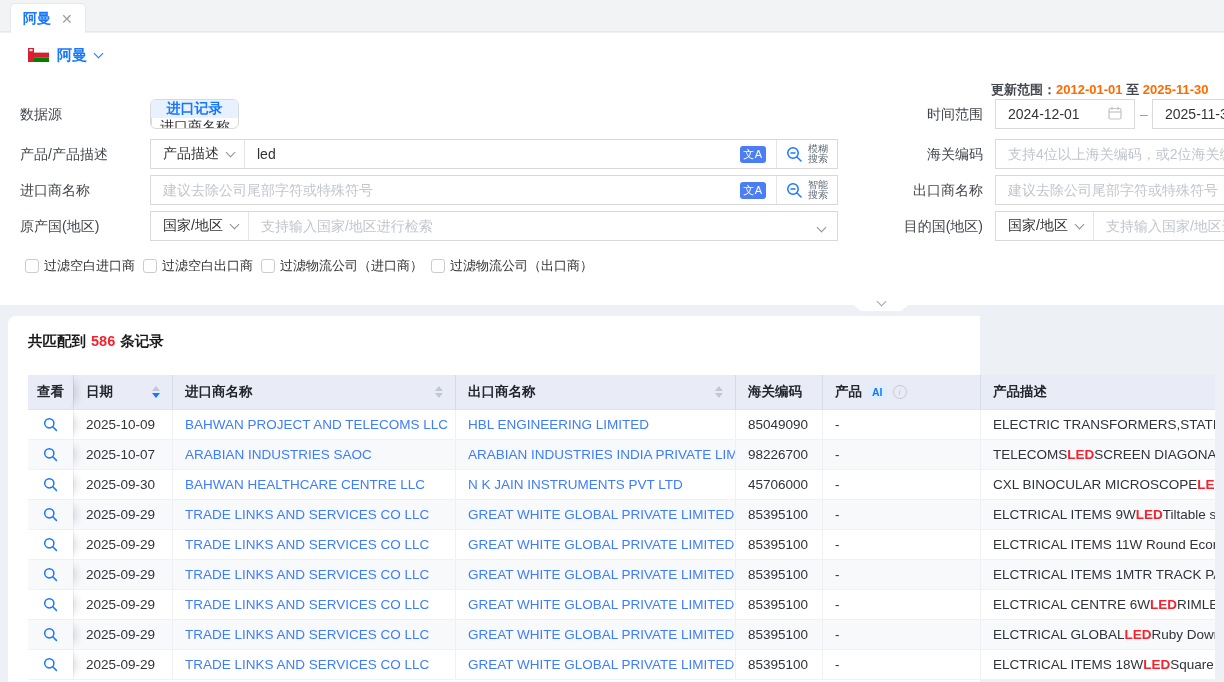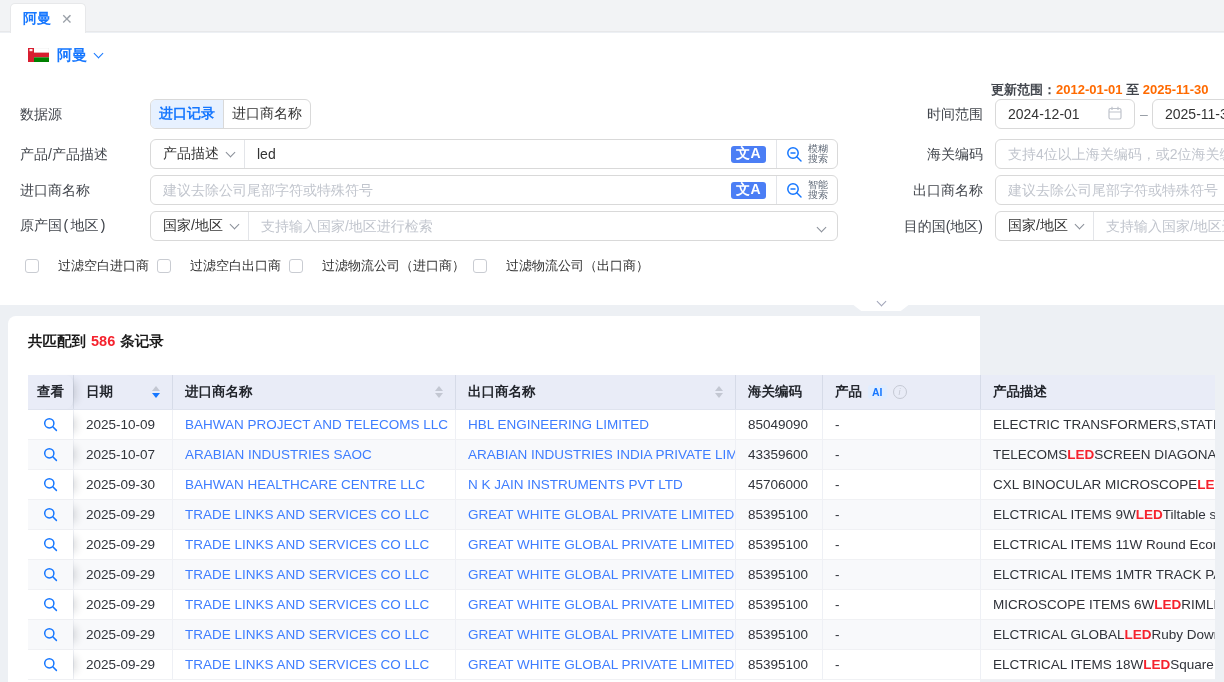--- a/index.html
+++ b/index.html
@@ -30,43 +30,43 @@
   .filter-panel { position: absolute; top: 33px; left: 0; width: 1224px; height: 272px; background: #fff; }
 
   .country-row { position: absolute; left: 28px; top: 10px; height: 24px; display: flex; align-items: center; gap: 8px; }
   .country-name { color: #1677ff; font-size: 15px; font-weight: 700; }
   .chev { display: inline-block; width: 7px; height: 7px; border-right: 1.6px solid #8a8f99; border-bottom: 1.6px solid #8a8f99; transform: rotate(45deg); margin-top: -3px; }
   .chev.blue { border-color: #1677ff; }
 
   .f-label { position: absolute; left: 20px; width: 118px; line-height: 30px; color: #42464d; font-size: 14px; }
   .f-label-r { position: absolute; left: 873px; width: 110px; text-align: right; line-height: 30px; color: #42464d; font-size: 14px; }
 
-  .ctl { position: absolute; height: 30px; border: 1px solid #d9d9d9; border-radius: 6px; background: #fff; display: flex; align-items: center; overflow: hidden; }
+  .ctl { position: absolute; height: 30px; border: 1px solid #d9d9d9; border-radius: 0; background: #fff; display: flex; align-items: center; overflow: hidden; }
   .ctl .sel { display: flex; align-items: center; gap: 8px; padding: 0 10px 0 12px; flex: 0 0 auto; color: #333; }
   .ctl .divider { width: 1px; align-self: stretch; background: #e3e5e9; flex: 0 0 auto; }
   .ctl input { flex: 1 1 auto; min-width: 0; border: none; outline: none; background: transparent; padding: 0 12px; font: inherit; color: #333; height: 100%; }
   .ctl input::placeholder { color: #c1c5cd; }
   .suffix-chev { padding: 0 12px; flex: 0 0 auto; }
 
-  .trans-icon { flex: 0 0 auto; width: 35px; height: 17px; background: #4b7ef5; border-radius: 3px; color: #fff; font-size: 14px; font-weight: 700; display: flex; align-items: center; justify-content: center; margin-right: 10px; letter-spacing: 0.5px; }
+  .trans-icon { flex: 0 0 auto; width: 26px; height: 17px; background: #4b7ef5; border-radius: 3px; color: #fff; font-size: 11px; font-weight: 400; display: flex; align-items: center; justify-content: center; margin-right: 10px; letter-spacing: 0.5px; }
   .search-suffix { flex: 0 0 auto; display: flex; align-items: center; gap: 5px; padding: 0 9px; cursor: pointer; }
   .search-suffix .stxt { font-size: 10px; line-height: 10.5px; color: #606a78; }
 
-  .segmented { position: absolute; left: 150px; height: 30px; display: flex; border: 1px solid #d9d9d9; border-radius: 6px; overflow: hidden; background: #fff; }
+  .segmented { position: absolute; left: 150px; height: 30px; display: flex; border: 1px solid #d9d9d9; border-radius: 6px; overflow: hidden; background: #fff; flex-direction: column; }
   .seg-opt { padding: 0 8px; min-width: 72px; display: flex; align-items: center; justify-content: center; font-size: 14px; color: #333; cursor: pointer; }
   .seg-opt + .seg-opt { border-left: 1px solid #d9d9d9; }
   .seg-opt.active { background: #e7f1ff; color: #1677ff; font-weight: 600; }
 
   .update-range { position: absolute; left: 991px; top: 48px; white-space: nowrap; font-size: 13px; font-weight: 700; color: #42464d; }
   .update-range .orange { color: #ff6a00; }
 
   .dash-sep { position: absolute; left: 1138px; width: 12px; text-align: center; line-height: 30px; color: #9aa0a8; }
 
   .checkbox-row { position: absolute; left: 25px; top: 224px; display: flex; gap: 6px; align-items: center; }
-  .cb-item { display: flex; align-items: center; gap: 19px; padding-right: 2px; }
+  .cb-item { display: flex; align-items: center; gap: 5px; padding-right: 2px; }
   .cb-box { width: 14px; height: 14px; border: 1px solid #c9ccd2; border-radius: 3px; background: #fff; flex: 0 0 auto; cursor: pointer; }
   .cb-label { font-size: 13px; color: #333; white-space: nowrap; }
 
   .notch { position: absolute; left: 843px; top: 264px; width: 76px; height: 14px; background: #fff; clip-path: polygon(0 0, 100% 0, 76% 100%, 24% 100%); display: flex; align-items: flex-start; justify-content: center; cursor: pointer; }
   .notch .chev { border-color: #a0a4b8; margin-top: 1px; }
 
   
   .results { position: absolute; top: 316px; left: 8px; width: 972px; bottom: 0; background: #fff; border-radius: 8px 0 0 0; }
   .summary { position: absolute; left: 20px; top: 16px; font-size: 14.5px; font-weight: 700; color: #1a1a1a; }
   .summary .count { color: #f5222d; padding: 0 5px; }
@@ -185,21 +185,21 @@
         </svg>
       <span class="stxt"><span>智能</span><br><span>搜索</span></span>
     </div>
   </div>
 
   <div class="f-label-r" style="top:142px;">出口商名称</div>
   <div class="ctl" style="top:142px; left:995px; width:280px;">
     <input placeholder="建议去除公司尾部字符或特殊符号" style="">
   </div>
 
-  <div class="f-label" style="top:178px;font-family:Liberation Mono, monospace;">原产国(地区)</div>
+  <div class="f-label" style="top:178px;">原产国(地区)</div>
   <div class="ctl" style="top:178px; left:150px; width:688px;">
     <div class="sel">
       <span>国家/地区</span>
         <span class="chev"></span>
     </div>
     <div class="divider"></div>
     <input placeholder="支持输入国家/地区进行检索" style="">
     <span class="suffix-chev"><span class="chev"></span></span>
   </div>
 
@@ -294,21 +294,21 @@
         <div class="tr">
     <div class="td td-view fixed-col">
       <svg width="15" height="15" viewBox="0 0 15 15">
               <circle cx="6.3" cy="6.3" r="4.6" fill="none" stroke="#1677ff" stroke-width="1.5"></circle>
               <line x1="9.8" y1="9.8" x2="13.4" y2="13.4" stroke="#1677ff" stroke-width="1.5" stroke-linecap="round"></line>
             </svg>
     </div>
     <div class="td c-date">2025-10-07</div>
     <div class="td c-link c-importer">ARABIAN INDUSTRIES SAOC</div>
     <div class="td c-link c-exporter">ARABIAN INDUSTRIES INDIA PRIVATE LIMIT...</div>
-    <div class="td c-hs">43359600</div>
+    <div class="td c-hs">98226700</div>
     <div class="td c-product">-</div>
     <div class="td c-desc">
             <span>TELECOMS </span>
             <span class="hl">LED</span>
             <span> SCREEN DIAGONAL S...</span>
           </div>
   </div>
         <div class="tr">
     <div class="td td-view fixed-col">
       <svg width="15" height="15" viewBox="0 0 15 15">
@@ -382,21 +382,21 @@
               <circle cx="6.3" cy="6.3" r="4.6" fill="none" stroke="#1677ff" stroke-width="1.5"></circle>
               <line x1="9.8" y1="9.8" x2="13.4" y2="13.4" stroke="#1677ff" stroke-width="1.5" stroke-linecap="round"></line>
             </svg>
     </div>
     <div class="td c-date">2025-09-29</div>
     <div class="td c-link c-importer">TRADE LINKS AND SERVICES CO LLC</div>
     <div class="td c-link c-exporter">GREAT WHITE GLOBAL PRIVATE LIMITED</div>
     <div class="td c-hs">85395100</div>
     <div class="td c-product">-</div>
     <div class="td c-desc">
-            <span>MICROSCOPE ITEMS 6W </span>
+            <span>ELCTRICAL CENTRE 6W </span>
             <span class="hl">LED</span>
             <span> RIMLESS ...</span>
           </div>
   </div>
         <div class="tr">
     <div class="td td-view fixed-col">
       <svg width="15" height="15" viewBox="0 0 15 15">
               <circle cx="6.3" cy="6.3" r="4.6" fill="none" stroke="#1677ff" stroke-width="1.5"></circle>
               <line x1="9.8" y1="9.8" x2="13.4" y2="13.4" stroke="#1677ff" stroke-width="1.5" stroke-linecap="round"></line>
             </svg>

